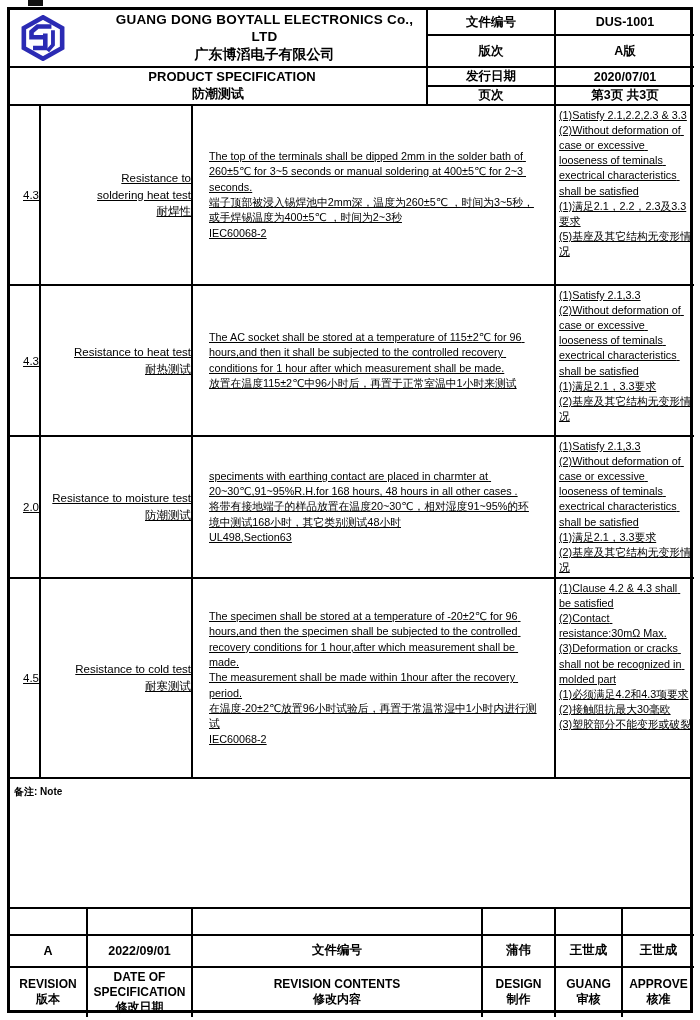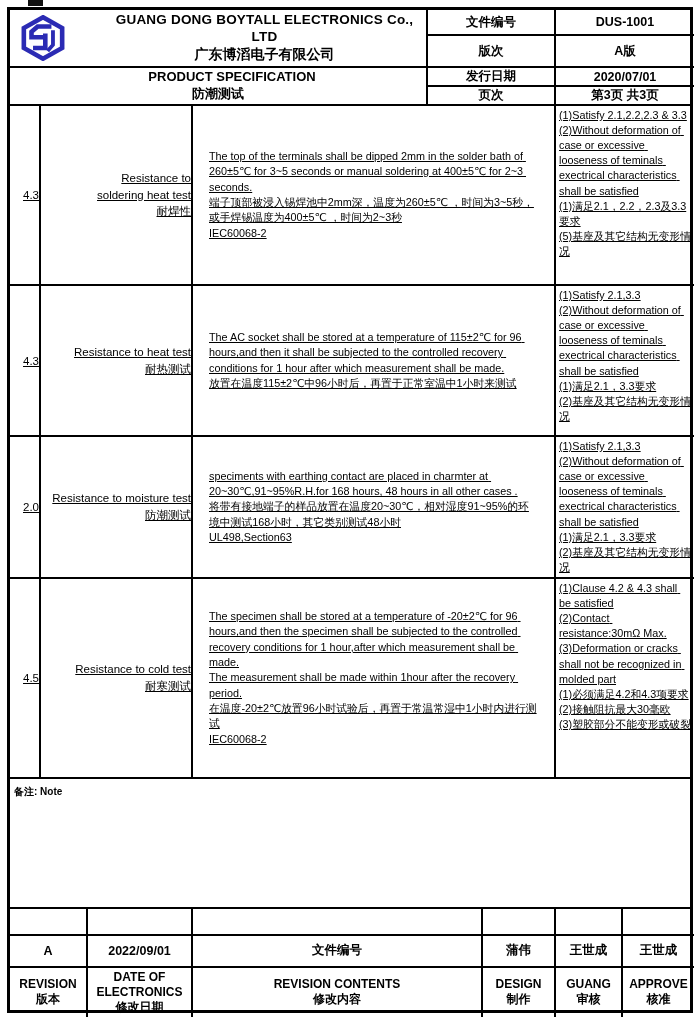--- a/index.html
+++ b/index.html
@@ -203,21 +203,21 @@
         <td>蒲伟</td>
         <td>王世成</td>
         <td>王世成</td>
       </tr>
       <tr class="head-row">
         <td>
           <div class="head-en">REVISION</div>
           <div class="head-cn">版本</div>
         </td>
         <td>
-          <div class="head-en">DATE OF ELECTRONICS</div>
+          <div class="head-en">DATE OF SPECIFICATION</div>
           <div class="head-cn">修改日期</div>
         </td>
         <td>
           <div class="head-en">REVISION CONTENTS</div>
           <div class="head-cn">修改内容</div>
         </td>
         <td>
           <div class="head-en">DESIGN</div>
           <div class="head-cn">制作</div>
         </td>

